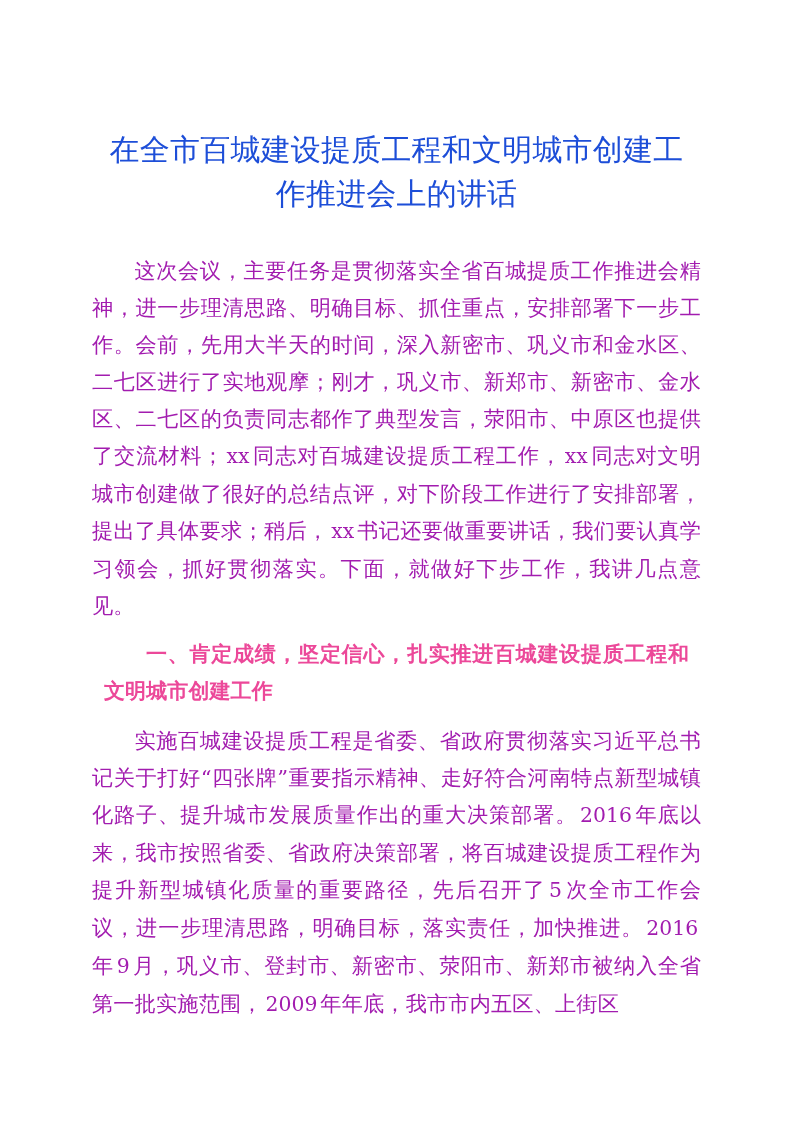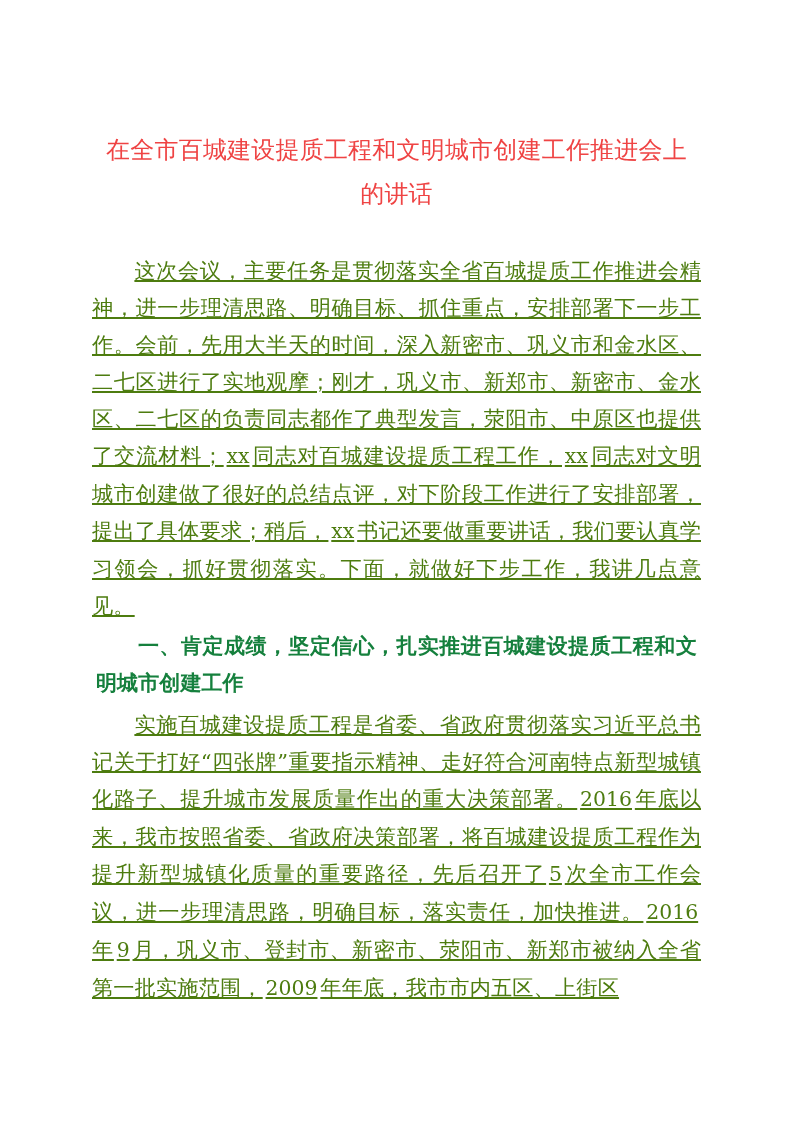--- a/index.html
+++ b/index.html
@@ -26,58 +26,57 @@
 
   .content {
     position: absolute;
     left: 92px;
     top: 128px;
     width: 609px;
   }
 
   .doc-title {
     font-family: "DejaVu Serif", "Liberation Serif", serif;
-    font-size: 24px;
+    font-size: 30px;
     line-height: 44px;
     text-align: center;
     font-weight: 400;
     letter-spacing: 0.2px;
     margin: 0 0 0 0;
     padding: 0 4px;
-    color: #ef4444;
+    color: #1d4ed8;
   }
 
   .spacer-after-title {
     height: 36px;
   }
 
   p.body-par {
     font-family: "DejaVu Serif", "Liberation Serif", serif;
     font-size: 21.2px;
     line-height: 37px;
     text-align: justify;
     text-justify: inter-character;
     text-indent: 2em;
     margin: 0;
     letter-spacing: 0.15px;
-    color: #4d7c0f;
+    color: #a21caf;
     word-break: break-all;
-    text-decoration: underline;
   }
 
   p.section-heading {
     font-family: "DejaVu Sans", "Liberation Sans", sans-serif;
     font-size: 21px;
     line-height: 37px;
     font-weight: 700;
     text-align: justify;
     text-indent: 2em;
-    margin: 4px;
+    margin: 12px;
     letter-spacing: 0.1px;
-    color: #15803d;
+    color: #ec4899;
     word-break: break-all;
   }
 
   
   .lat {
     font-family: "DejaVu Serif", "Liberation Serif", serif;
     padding: 0 0.14em;
     font-size: 20.4px;
     letter-spacing: 0;
   }

